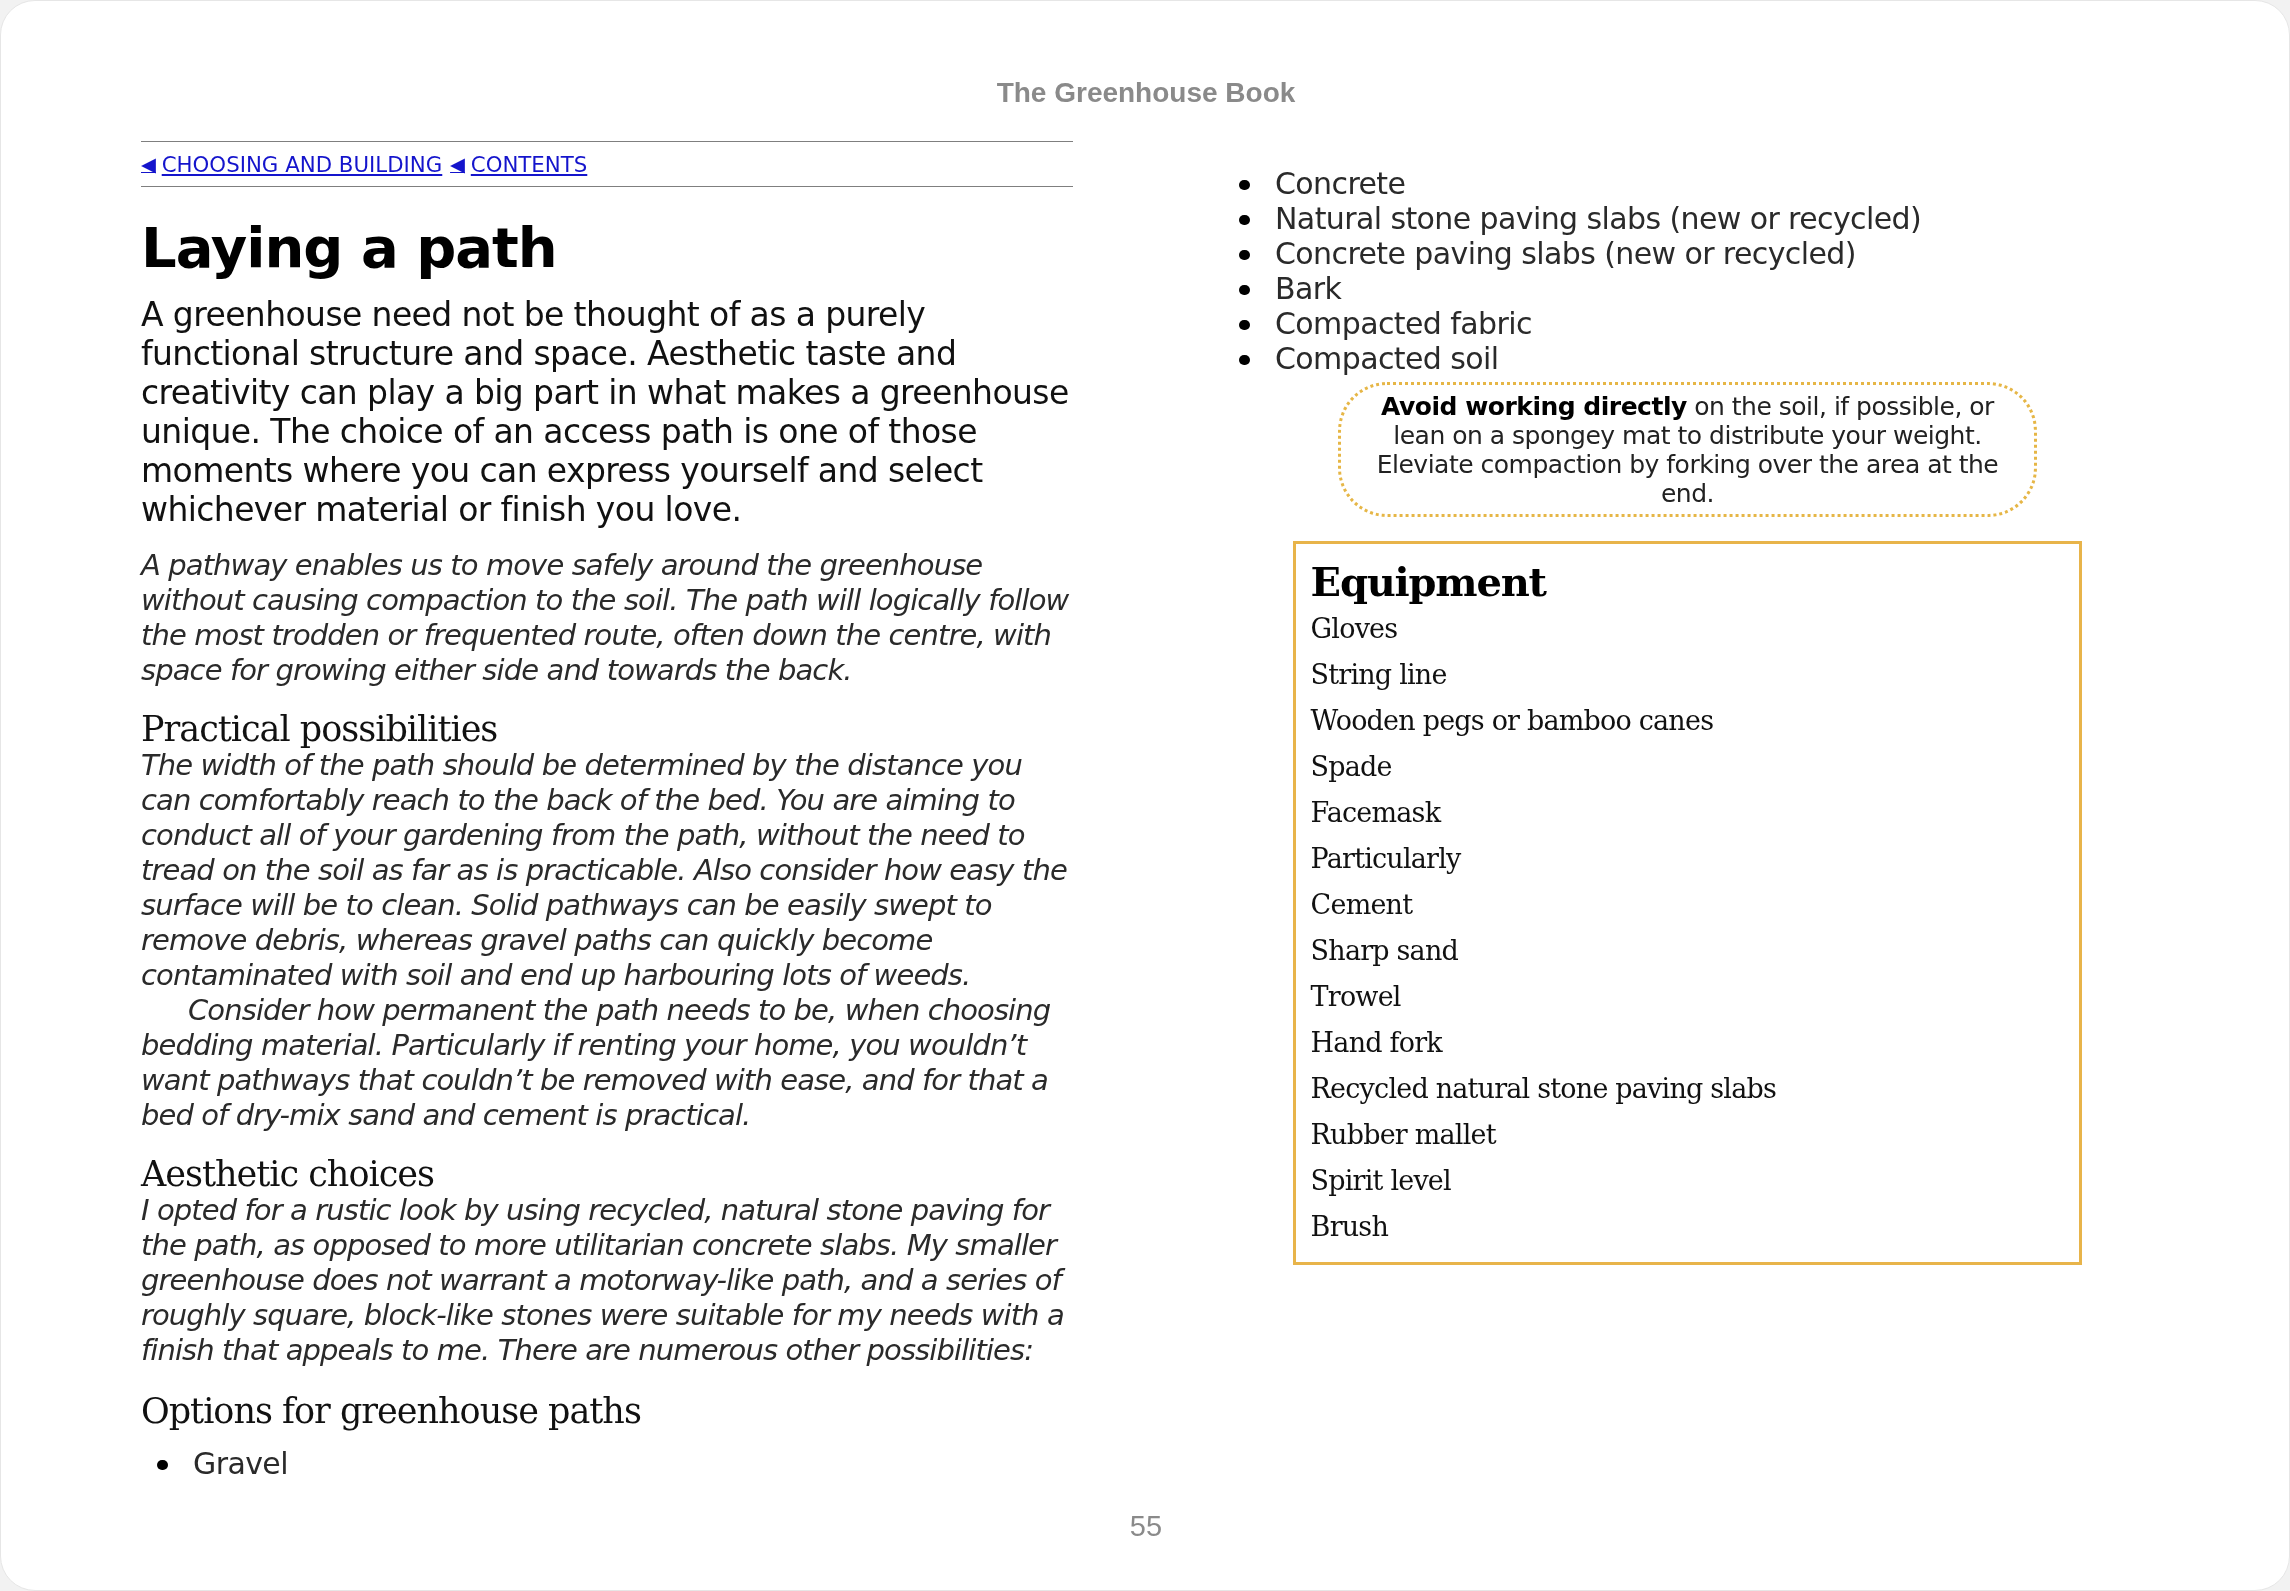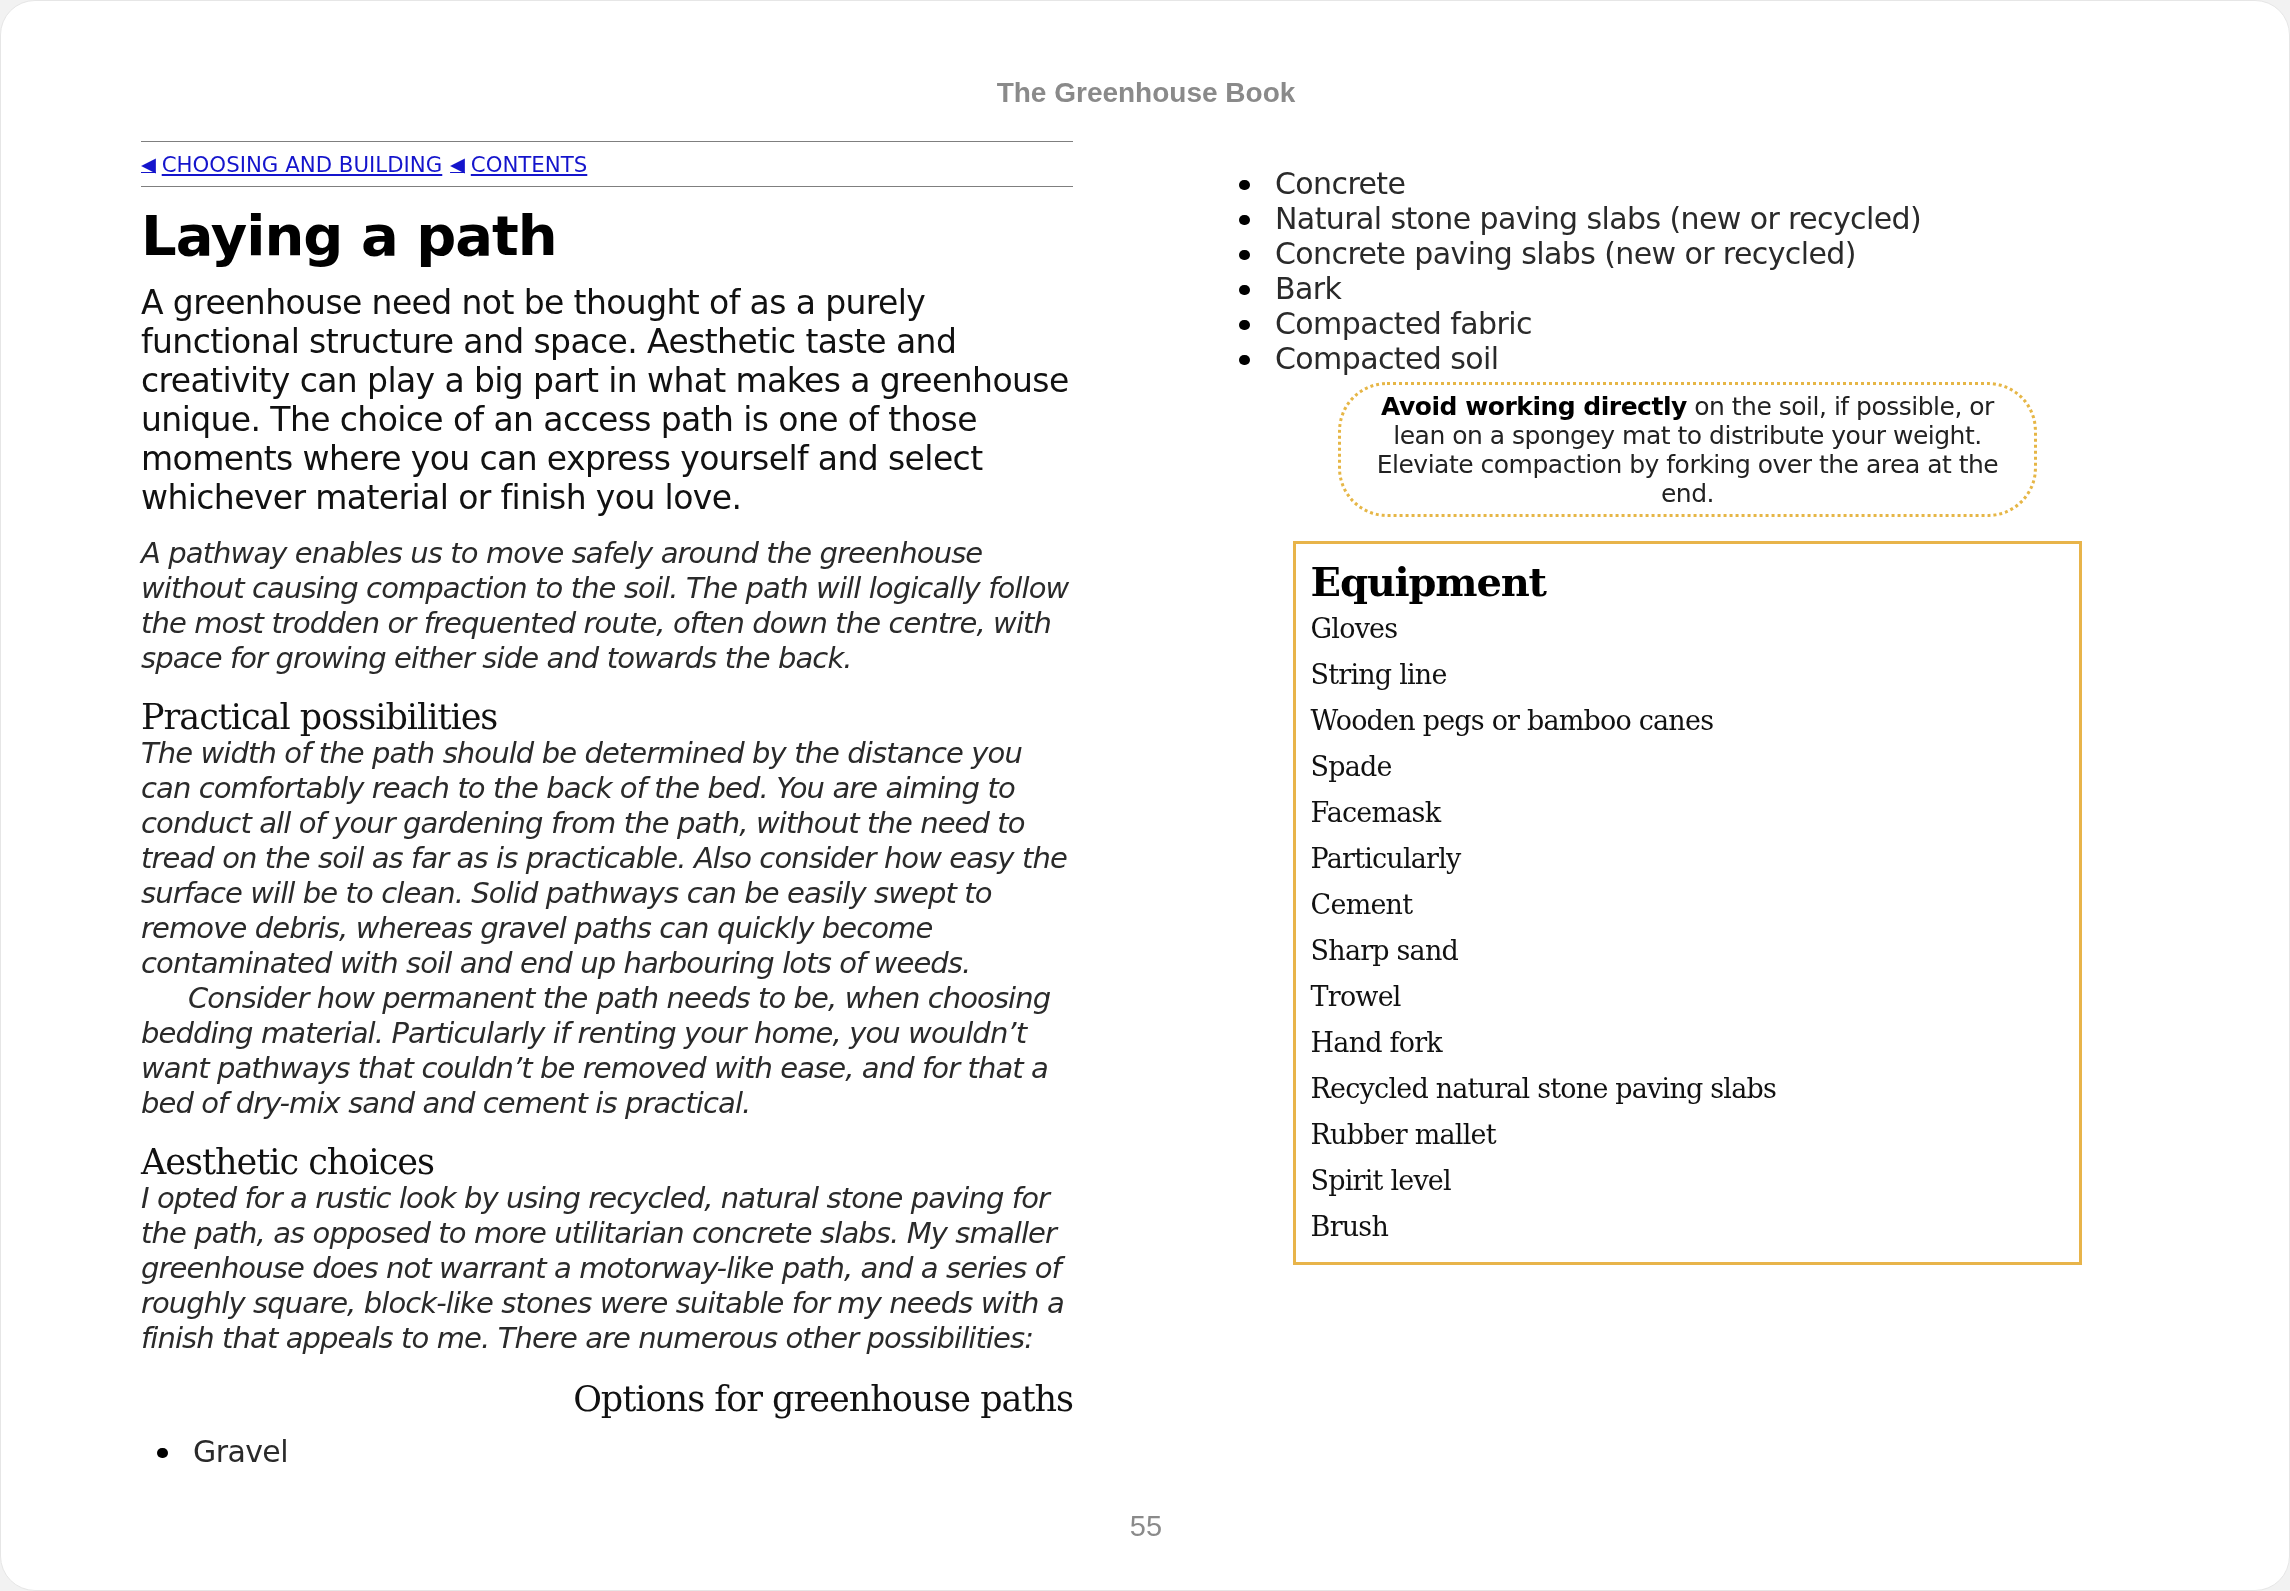--- a/index.html
+++ b/index.html
@@ -21,38 +21,38 @@
   }
   .col-left { position: absolute; left: 140px; top: 140px; width: 932px; }
   .nav-bar {
     border-top: 1.9px solid #7f7f7f; border-bottom: 1.9px solid #7f7f7f;
     height: 44px; display: flex; align-items: center; gap: 7.8px;
     font-family: "DejaVu Sans", sans-serif; font-size: 21.3px;
   }
   .nav-link { display: inline-flex; align-items: center; gap: 5.8px; color: #1414cc; text-decoration: underline; cursor: pointer; }
   .nav-arrow { color: #1414cc; font-size: 19.4px; text-decoration: none; display: inline-block; }
   .page-title {
-    margin: 14px 0 0 0; font-family: "DejaVu Sans", sans-serif; font-weight: bold;
+    margin: 26px 0 0 0; font-family: "DejaVu Sans", sans-serif; font-weight: bold;
     font-size: 56px; line-height: 70px; color: #000; letter-spacing: -1px;
   }
   .intro {
     margin: 11.6px 0 0 0; font-family: "DejaVu Sans", sans-serif; font-size: 33px;
     line-height: 39px; color: #111; letter-spacing: -0.6px;
   }
   .body-text {
     font-family: "DejaVu Sans", sans-serif; font-weight: normal; font-size: 29px;
     line-height: 35px; color: #2a2a2a; letter-spacing: -0.9px; margin: 0; font-style: italic;
   }
   .body-text.first { margin-top: 19.4px; }
   .indent { text-indent: 47px; }
   .subhead {
     font-family: "DejaVu Serif", serif; font-size: 35px; line-height: 37px; color: #111;
     margin: 23px 0 0 0; letter-spacing: -1px; font-weight: normal;
   }
-  .subhead.spaced { margin-top: 25px; margin-bottom: 13px; text-align: right; }
+  .subhead.spaced { margin-top: 25px; margin-bottom: 13px; }
   ul.opts { list-style: none; margin: 16px; padding: 0; }
   ul.opts li {
     position: relative; padding-left: 36px; font-family: "DejaVu Sans", sans-serif;
     font-size: 30px; line-height: 35px; color: #2a2a2a; letter-spacing: -0.6px;
   }
   ul.opts li::before {
     content: ""; position: absolute; left: 0; top: 13.6px; width: 10.7px; height: 10.7px;
     background: #000; border-radius: 50%;
   }
   .col-right-list { position: absolute; left: 1222px; top: 149px; width: 854px; }

